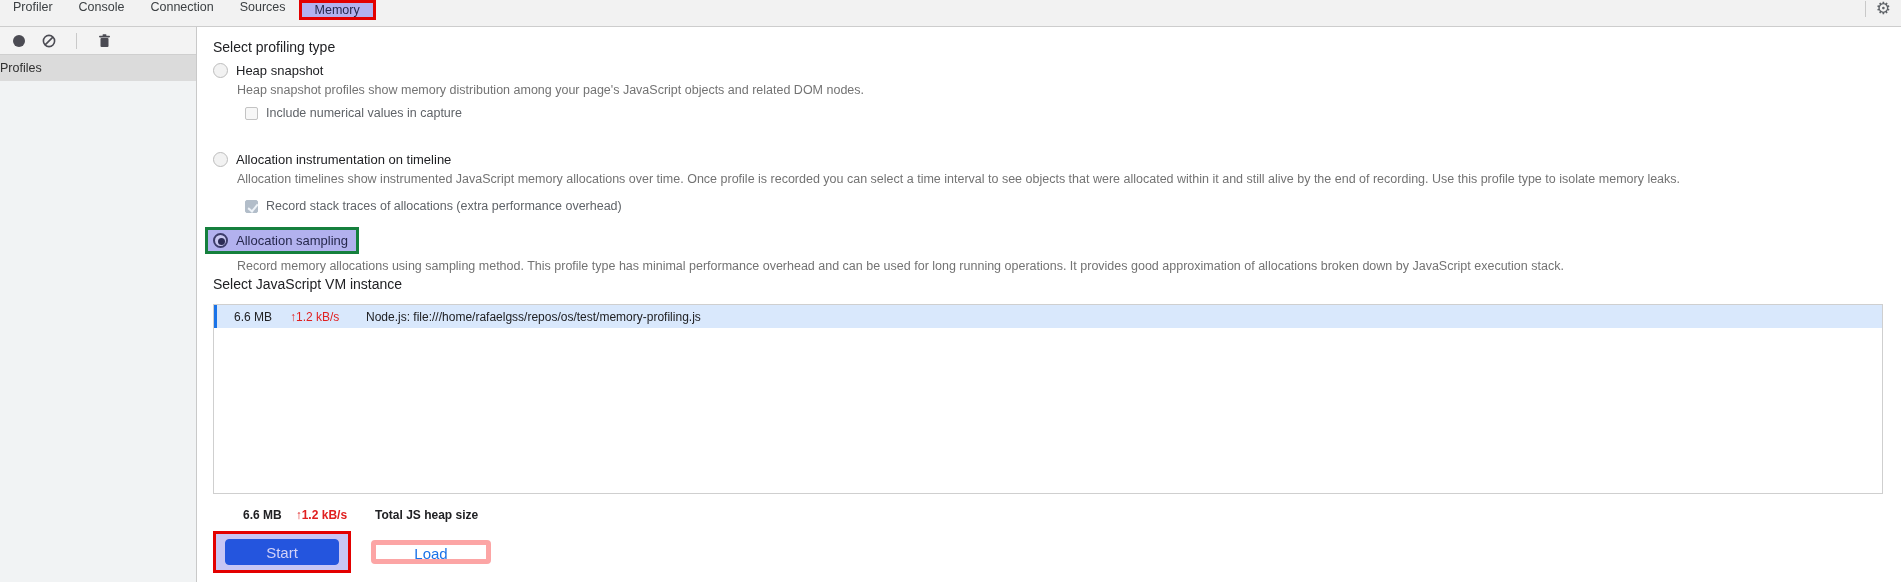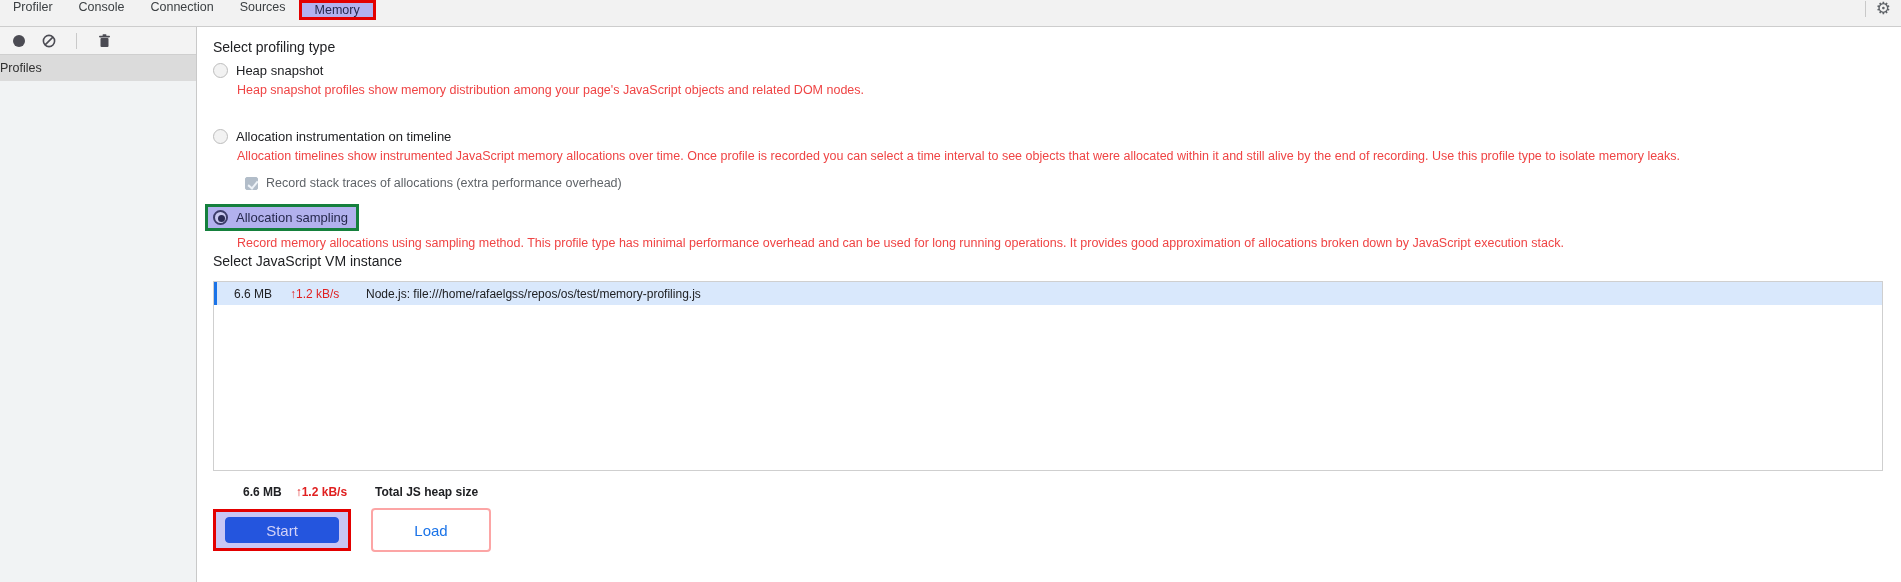--- a/index.html
+++ b/index.html
@@ -34,21 +34,21 @@
 
   .radio-row { display:flex; align-items:center; gap:8px; margin-top:8px; }
   .radio { width:15px; height:15px; border-radius:50%; border:1px solid #bdbdbd; background:#f2f2f2;
            position:relative; flex:0 0 15px; }
   .radio.selected { border:2px solid #3d3d6b; background:#c9c8f0; }
   .radio.selected::after { content:""; position:absolute; left:3px; top:3px; width:7px; height:7px;
                            border-radius:50%; background:#2b2b55; }
   .radio-label { font-size:13px; color:#202124; }
   .group2 { margin-top:32px; }
   .group3 { margin-top:14px; }
-  .desc { font-size:12.5px; color:#ef4444; margin:5px 0 0 24px; white-space:nowrap; }
+  .desc { font-size:12.5px; color:#737373; margin:5px 0 0 24px; white-space:nowrap; }
   .checkbox-row { display:flex; align-items:center; gap:8px; margin:9px 0 0 32px; }
   .checkbox-row.cb2 { margin-top:13px; }
   .checkbox { width:13px; height:13px; border:1px solid #c3c3c3; border-radius:2px; background:#f7f7f7;
               position:relative; flex:0 0 13px; }
   .checkbox.checked { background:#b2bdc9; border-color:#b2bdc9; }
   .checkbox.checked::after { content:""; position:absolute; left:4px; top:1px; width:4px; height:8px;
               border:solid #eef3f8; border-width:0 2px 2px 0; transform:rotate(40deg); }
   .checkbox-label { font-size:12.5px; color:#5f6368; }
   .sampling-highlight { display:inline-flex; align-items:center; gap:8px; background:#b2b1ee;
               border:3px solid #15803d; padding:3px 8px 3px 5px; margin-left:-8px; }
@@ -64,21 +64,21 @@
 
   .total-row { margin-top:14px; padding-left:30px; display:flex; font-size:12px; font-weight:bold; }
   .total-delta { margin-left:14px; color:#e02020; }
   .total-label { margin-left:28px; color:#202124; }
 
   
   .actions { margin-top:9px; display:flex; align-items:center; }
   .start-annotation { border:3px solid #e30000; background:#c8c6f4; padding:5px 9px; display:inline-block; }
   .btn { height:26px; border-radius:4px; font-size:15px; font-family:"Liberation Sans",sans-serif; cursor:pointer; }
   .btn-start { width:114px; background:#2455de; border:1px solid #2455de; color:#d3d2f8; }
-  .btn-load { width:120px; height:44px; background:#fff; border:2px solid #fca5a5; color:#1a73e8;
+  .btn-load { width:120px; height:24px; background:#fff; border:5px solid #fca5a5; color:#1a73e8;
               margin-left:20px; font-weight:500; }
 
   svg.icn { display:block; }
 </style>
 </head>
 <body>
 
 <div class="app">
 
   <div class="tabbar">
@@ -120,20 +120,24 @@
 
     <div class="main">
 
       <div class="section-heading">Select profiling type</div>
 
       <div class="radio-row">
         <span class="radio"></span>
         <span class="radio-label">Heap snapshot</span>
       </div>
       <div class="desc">Heap snapshot profiles show memory distribution among your page's JavaScript objects and related DOM nodes.</div>
+      <div class="checkbox-row">
+        <span class="checkbox"></span>
+        <span class="checkbox-label">Include numerical values in capture</span>
+      </div>
 
       <div class="radio-row group2">
         <span class="radio"></span>
         <span class="radio-label">Allocation instrumentation on timeline</span>
       </div>
       <div class="desc">Allocation timelines show instrumented JavaScript memory allocations over time. Once profile is recorded you can select a time interval to see objects that were allocated within it and still alive by the end of recording. Use this profile type to isolate memory leaks.</div>
       <div class="checkbox-row cb2">
         <span class="checkbox checked"></span>
         <span class="checkbox-label">Record stack traces of allocations (extra performance overhead)</span>
       </div>

